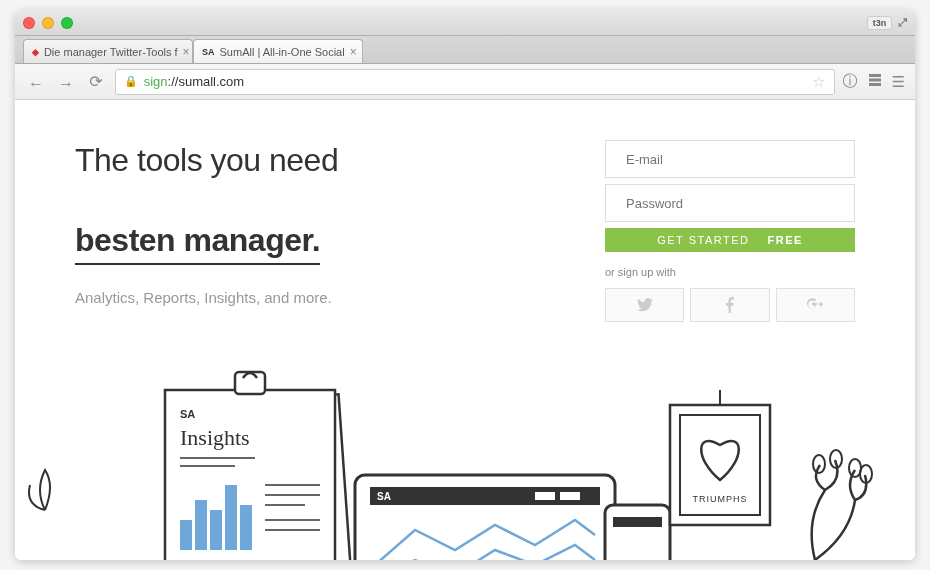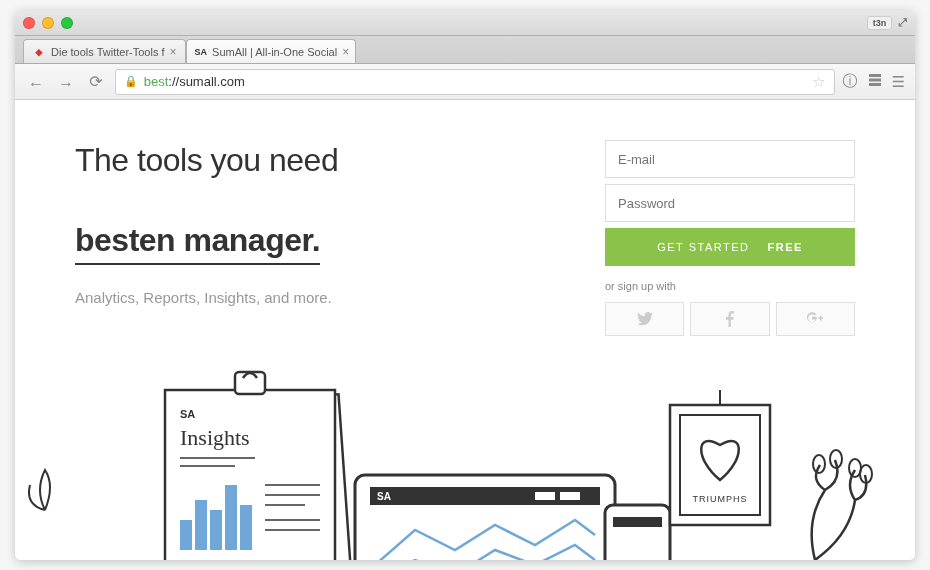--- a/index.html
+++ b/index.html
@@ -169,29 +169,29 @@
       margin-top: 24px;
       font-weight: 300;
     }
     .signup {
       width: 250px;
     }
     .signup input {
       width: 100%;
       height: 38px;
       border: 1px solid #ddd;
-      padding: 0 12px;
+      padding: 0 20px;
       font-size: 13px;
       color: #999;
       margin-bottom: 6px;
       font-family: inherit;
     }
     .cta-btn {
       width: 100%;
-      height: 38px;
+      height: 24px;
       background: #8bc34a;
       border: none;
       color: #fff;
       font-size: 11px;
       letter-spacing: 1.5px;
       cursor: pointer;
       display: flex;
       align-items: center;
       justify-content: center;
       gap: 4px;
@@ -244,38 +244,38 @@
     </div>
     <div class="right-titlebar">
       <span class="t3n-badge">t3n</span>
       <span class="expand-icon">⤢</span>
     </div>
   </div>
 
   <div class="tab-strip">
     <div class="tab">
       <span class="tab-favicon" style="color:#d33;">◆</span>
-      <span>Die tools Twitter-Tools f</span>
+      <span>Die manager Twitter-Tools f</span>
       <span class="tab-close">×</span>
     </div>
     <div class="tab active">
       <span class="tab-favicon" style="color:#333;">SA</span>
       <span>SumAll | All-in-One Social</span>
       <span class="tab-close">×</span>
     </div>
   </div>
 
   <div class="toolbar">
     <span class="nav-btn">←</span>
     <span class="nav-btn">→</span>
     <span class="nav-btn">⟳</span>
     <div class="omnibox">
       <span class="lock-icon">🔒</span>
       <span>
-        <span class="url-protocol">best</span><span class="url-rest">://</span><span class="url-rest">sumall.com</span>
+        <span class="url-protocol">sign</span><span class="url-rest">://</span><span class="url-rest">sumall.com</span>
       </span>
       <span class="star-icon" style="margin-left:auto;">☆</span>
     </div>
     <div class="toolbar-right">
       <span>ⓘ</span>
       <span>
         <svg width="14" height="14" viewBox="0 0 14 14">
             <rect x="1" y="1" width="12" height="3" fill="#888"></rect>
             <rect x="1" y="5.5" width="12" height="3" fill="#888"></rect>
             <rect x="1" y="10" width="12" height="3" fill="#888"></rect>

